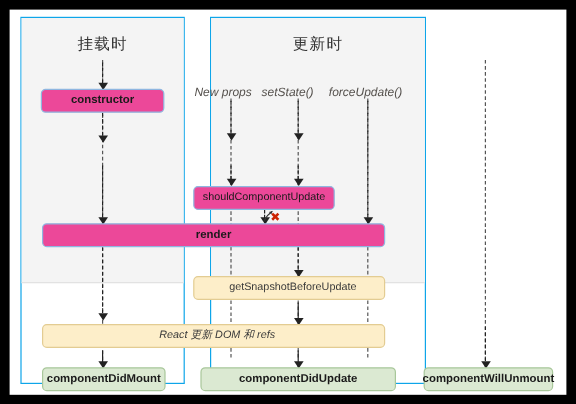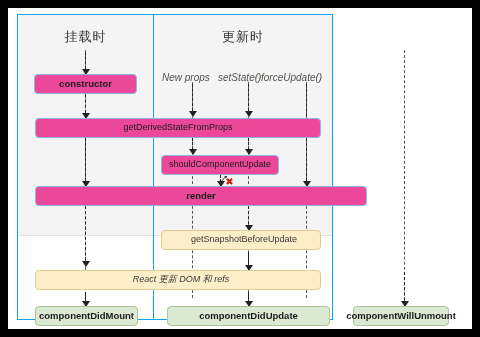--- a/index.html
+++ b/index.html
@@ -19,21 +19,21 @@
   }
 
   
   .panel{
     position:absolute;top:0;height:306px;
     border:1px solid #0ea5e9;
     background:#ffffff;
     box-sizing:border-box;
   }
   #panel-mount{left:0px;width:137px;}
-  #panel-update{left:136px;width:180px;}
+  #panel-update{left:158px;width:180px;}
   #panel-unmount{left:329px;width:117px;}
 
   
   .shade{
     position:absolute;left:0;right:0;top:0;height:221px;
     background:#f4f4f4;
     border-bottom:1px solid #e2e2e2;
     box-sizing:border-box;
   }
 
@@ -124,21 +124,21 @@
   <div class="lifeline" style="left:68px;top:36px;height:250px;"></div>
 
   <div class="lifeline" style="left:175px;top:68px;height:216px;"></div>
   <div class="lifeline" style="left:231px;top:68px;height:216px;"></div>
   <div class="lifeline" style="left:289px;top:68px;height:216px;"></div>
 
   <div class="lifeline" style="left:387px;top:36px;height:250px;"></div>
 
   <div class="trigger" style="left:145px;top:58px;width:60px;">New props</div>
   <div class="trigger" style="left:201px;top:58px;width:60px;">setState()</div>
-  <div class="trigger" style="left:244px;top:58px;width:64px;">forceUpdate()</div>
+  <div class="trigger" style="left:257px;top:58px;width:64px;">forceUpdate()</div>
 
   <div class="arrow dashed" style="left:68px;top:38px;height:22px;">
         <span class="head"></span>
       </div>
 
   <div class="arrow dashed" style="left:68px;top:80px;height:24px;">
         <span class="head"></span>
       </div>
 
   <div class="arrow dashed" style="left:68px;top:124px;height:48px;">
@@ -191,30 +191,29 @@
   <div class="arrow solid" style="left:231px;top:278px;height:14px;">
         <span class="head"></span>
       </div>
 
   <div class="arrow dashed" style="left:387px;top:258px;height:34px;">
         <span class="head"></span>
       </div>
 
   <div class="node blue bold" style="left:17px;top:60px;width:103px;height:20px;">constructor</div>
 
-  <div class="node blue" style="left:18px;top:104px;width:286px;height:20px;">getDerivedStateFromProps</div>
 
   <div class="node blue" style="left:144px;top:141px;width:118px;height:20px;">shouldComponentUpdate</div>
 
-  <div class="node blue bold" style="left:18px;top:172px;width:332px;height:20px;">render</div>
+  <div class="node blue bold" style="left:18px;top:172px;width:286px;height:20px;">render</div>
 
   <div class="node yellow" style="left:144px;top:216px;width:160px;height:20px;">getSnapshotBeforeUpdate</div>
 
   <div class="node yellow italic" style="left:18px;top:256px;width:286px;height:20px;">React 更新 DOM 和 refs</div>
 
   <div class="node green" style="left:150px;top:292px;width:163px;height:20px;">componentDidUpdate</div>
 
   <div class="node green" style="left:18px;top:292px;width:103px;height:20px;">componentDidMount</div>
 
-  <div class="node green" style="left:336px;top:292px;width:96px;height:20px;">componentWillUnmount</div>
+  <div class="node green" style="left:336px;top:292px;width:108px;height:20px;">componentWillUnmount</div>
 
 </div>
 </div>
 
 </body></html>

